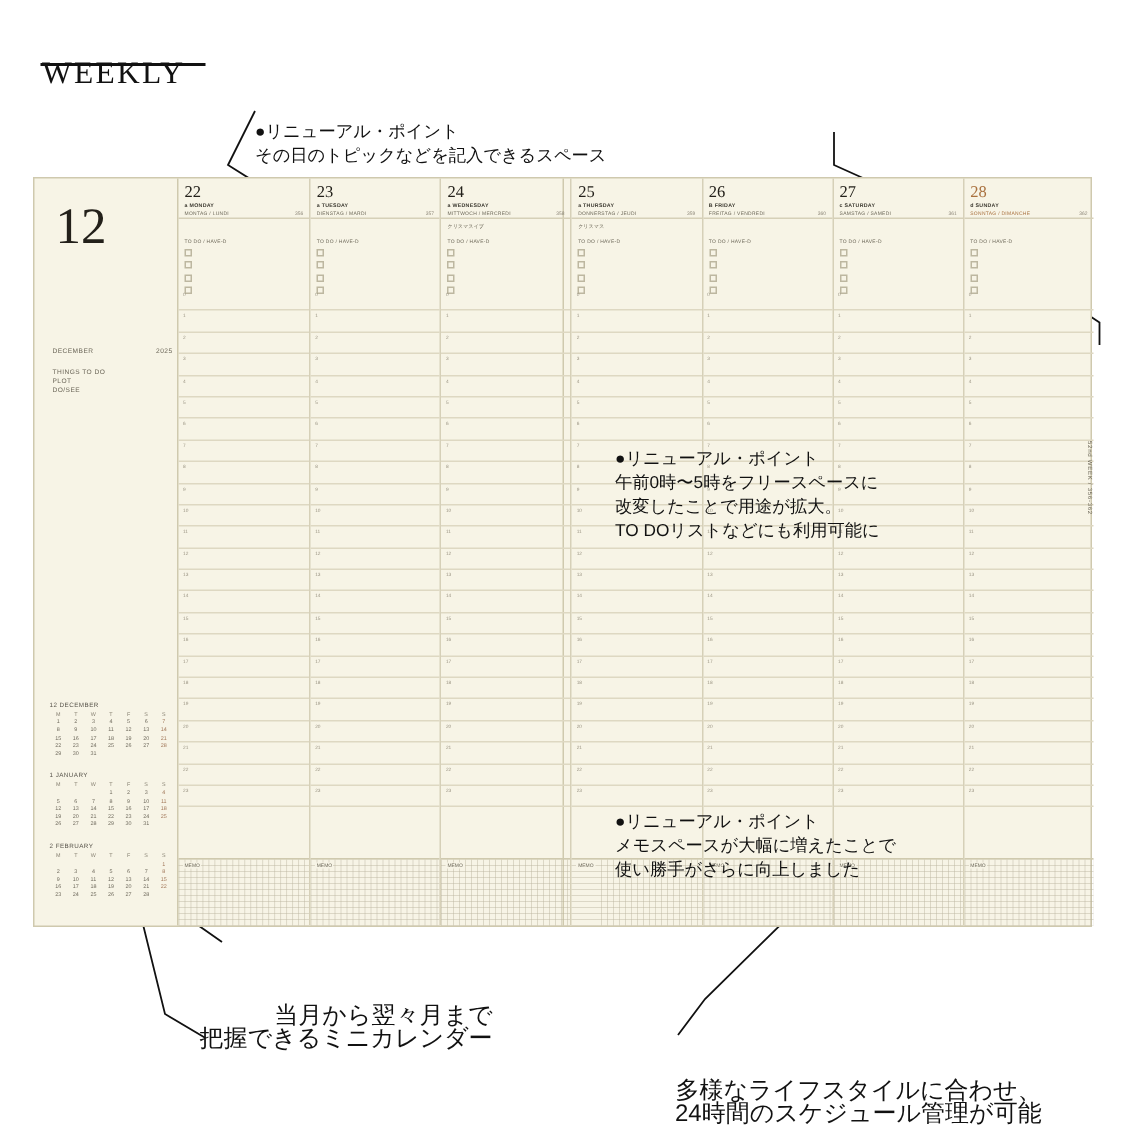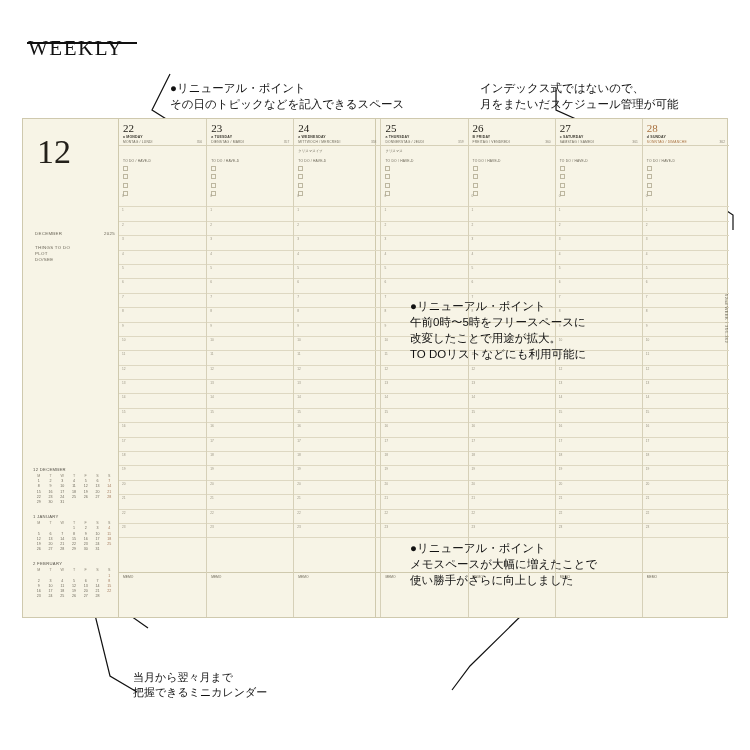--- a/index.html
+++ b/index.html
@@ -115,21 +115,21 @@
   .side-tag{
     position:absolute;right:-2px;top:175px;width:8px;
     writing-mode:vertical-rl;
     font-size:4px;color:#6d6859;letter-spacing:.5px;
   }
 
   
   .anno{
     position:absolute;font-size:11.5px;line-height:16px;color:#111;white-space:pre-line;margin-top:32px;
   }
-  .anno.small{font-size:11px;line-height:15px;}
+  .anno.small{font-size:16px;line-height:15px;text-align:right;}
   svg.lines{position:absolute;left:0;top:0;width:750px;height:750px;pointer-events:none;}
   .dot{position:absolute;width:7px;height:7px;border-radius:50%;background:#111;}
 </style>
 </head>
 <body>
 
 <div class="page">
 
   <div class="weekly-title">WEEKLY</div>
   <div class="weekly-rule"></div>
@@ -955,25 +955,25 @@
             <b>MEMO</b>
           </div>
         </div>
       </div>
 
     <div class="side-tag">52nd WEEK / 356-362</div>
   </div>
 
   <div class="anno" style="left:170px;top:48px;">●リニューアル・ポイント
 その日のトピックなどを記入できるスペース</div>
-  <div class="anno" style="left:480px;top:48px;">インデックス式ではないので、
-月をまたいだスケジュール管理が可能</div>
   <div class="anno" style="left:410px;top:266px;">●リニューアル・ポイント
 午前0時〜5時をフリースペースに
 改変したことで用途が拡大。
 TO DOリストなどにも利用可能に</div>
   <div class="anno" style="left:410px;top:508px;">●リニューアル・ポイント
 メモスペースが大幅に増えたことで
 使い勝手がさらに向上しました</div>
   <div class="anno small" style="left:133px;top:638px;">当月から翌々月まで
 把握できるミニカレンダー</div>
+  <div class="anno small" style="left:450px;top:688px;">多様なライフスタイルに合わせ、
+24時間のスケジュール管理が可能</div>
 
 </div>
 
 </body></html>

